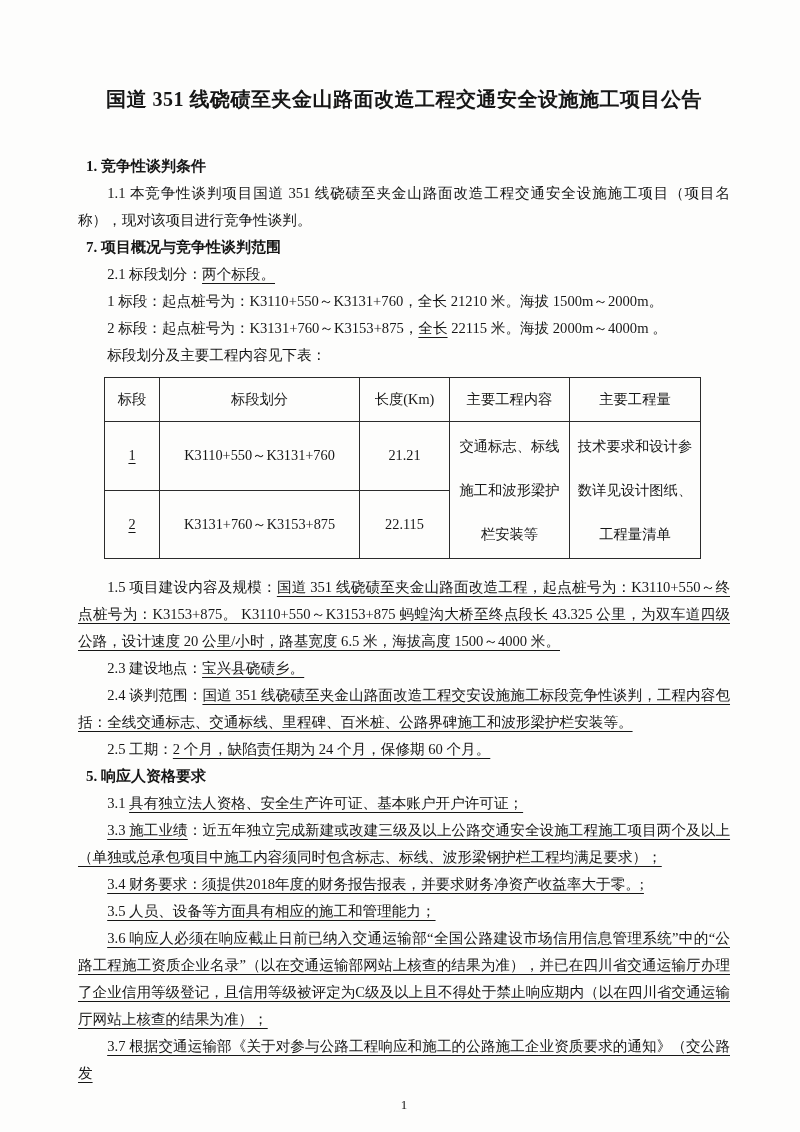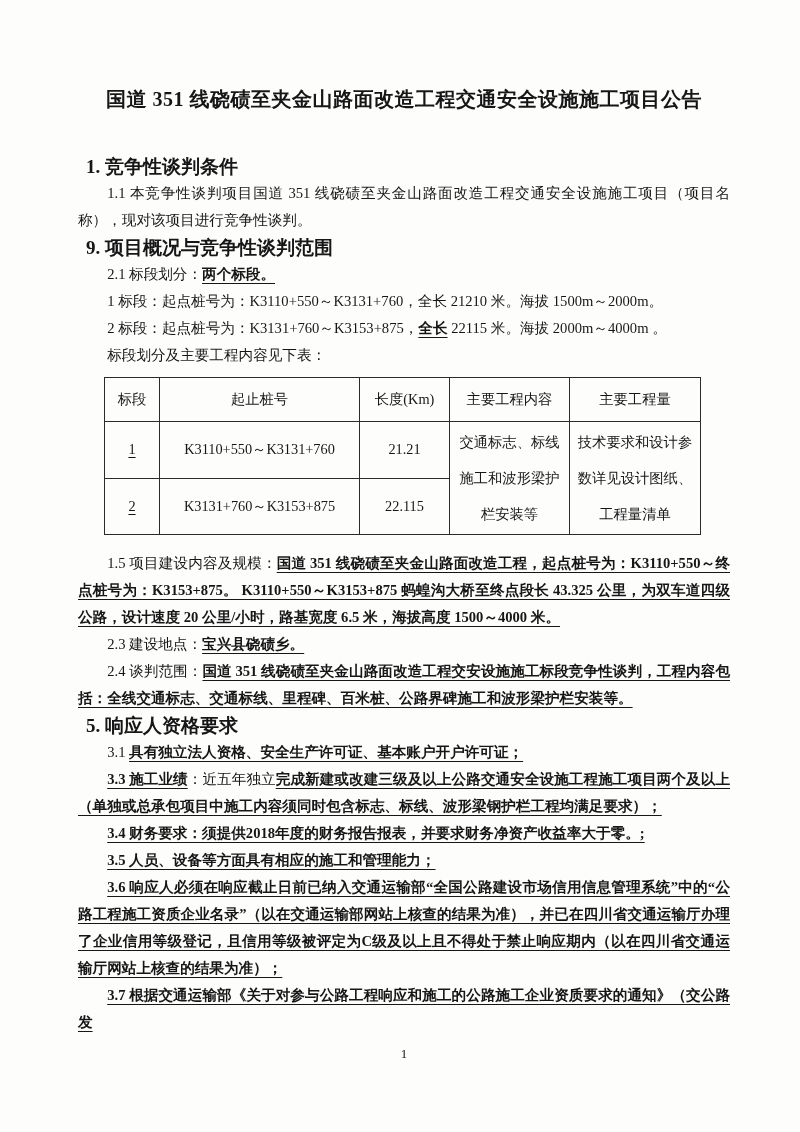--- a/index.html
+++ b/index.html
@@ -22,56 +22,55 @@
   .doc-title {
     margin: 0 0 40px 0;
     text-align: center;
     font-size: 20px;
     font-weight: bold;
     letter-spacing: 0.5px;
     line-height: 28px;
   }
   .heading {
     margin: 0 0 0 8px;
-    font-size: 19px;
+    font-size: 15px;
     font-weight: bold;
     line-height: 27px;
   }
   .para {
     margin: 0;
     font-size: 14.6px;
     line-height: 27px;
     text-align: justify;
     word-break: break-all;
   }
   .indent { text-indent: 2em; }
   .u {
     text-decoration: underline;
     text-underline-offset: 3.5px;
     text-decoration-thickness: 1px;
-    font-weight: bold;
   }
   table.bid-table {
     border-collapse: collapse;
     table-layout: fixed;
     width: 596px;
     margin: 8px 0 15px 26px;
   }
   .bid-table th, .bid-table td {
     border: 1.6px solid #2b2b2b;
     text-align: center;
     vertical-align: middle;
     font-size: 14.3px;
     font-weight: normal;
     padding: 2px 3px;
     box-sizing: border-box;
   }
   .bid-table th { height: 44px; }
   .bid-table td { height: 40px; }
-  .bid-table td.merged { line-height: 36px; }
+  .bid-table td.merged { line-height: 44px; }
   .col-no { width: 55px; }
   .col-range { width: 200px; }
   .col-len { width: 90px; }
   .col-content { width: 120px; }
   .col-qty { width: 131px; }
   .unum {
     text-decoration: underline;
     text-underline-offset: 3px;
   }
   .page-num {
@@ -84,42 +83,42 @@
 </head>
 <body>
 
 <div class="page">
 
   <h1 class="doc-title">国道 351 线硗碛至夹金山路面改造工程交通安全设施施工项目公告</h1>
 
   <h2 class="heading">1. 竞争性谈判条件</h2>
   <p class="para indent">1.1 本竞争性谈判项目国道 351 线硗碛至夹金山路面改造工程交通安全设施施工项目（项目名称），现对该项目进行竞争性谈判。</p>
 
-  <h2 class="heading">9. 项目概况与竞争性谈判范围</h2>
+  <h2 class="heading">7. 项目概况与竞争性谈判范围</h2>
 
   <p class="para indent"><span>2.1 标段划分：</span><span class="u">两个标段。</span></p>
 
   <p class="para indent">1 标段：起点桩号为：K3110+550～K3131+760，全长 21210 米。海拔 1500m～2000m。</p>
 
   <p class="para indent"><span>2 标段：起点桩号为：K3131+760～K3153+875，</span><span class="u">全长</span><span> 22115 米。海拔 2000m～4000m 。</span></p>
 
   <p class="para indent">标段划分及主要工程内容见下表：</p>
 
   <table class="bid-table">
     <colgroup>
       <col class="col-no">
         <col class="col-range">
         <col class="col-len">
         <col class="col-content">
         <col class="col-qty">
     </colgroup>
     <thead>
       <tr>
         <th>标段</th>
-        <th>起止桩号</th>
+        <th>标段划分</th>
         <th>长度(Km)</th>
         <th>主要工程内容</th>
         <th>主要工程量</th>
       </tr>
     </thead>
     <tbody>
       <tr>
         <td><span class="unum">1</span></td>
         <td>K3110+550～K3131+760</td>
         <td>21.21</td>
@@ -133,20 +132,21 @@
       </tr>
     </tbody>
   </table>
 
   <p class="para indent"><span>1.5 项目建设内容及规模：</span><span class="u">国道 351 线硗碛至夹金山路面改造工程，起点桩号为：K3110+550～终点桩号为：K3153+875。 K3110+550～K3153+875 蚂蝗沟大桥至终点段长 43.325 公里，为双车道四级公路，设计速度 20 公里/小时，路基宽度 6.5 米，海拔高度 1500～4000 米。</span></p>
 
   <p class="para indent"><span>2.3 建设地点：</span><span class="u">宝兴县硗碛乡。</span></p>
 
   <p class="para indent"><span>2.4 谈判范围：</span><span class="u">国道 351 线硗碛至夹金山路面改造工程交安设施施工标段竞争性谈判，工程内容包括：全线交通标志、交通标线、里程碑、百米桩、公路界碑施工和波形梁护栏安装等。</span></p>
 
+  <p class="para indent"><span>2.5 工期：</span><span class="u">2 个月，缺陷责任期为 24 个月，保修期 60 个月。</span></p>
 
   <h2 class="heading">5. 响应人资格要求</h2>
 
   <p class="para indent"><span>3.1 </span><span class="u">具有独立法人资格、安全生产许可证、基本账户开户许可证；</span></p>
 
 
   <p class="para indent"><span class="u">3.3 施工业绩</span><span>：近五年独立</span><span class="u">完成新建或改建三级及以上公路交通安全设施工程施工项目两个及以上（单独或总承包项目中施工内容须同时包含标志、标线、波形梁钢护栏工程均满足要求）；</span></p>
 
   <p class="para indent"><span class="u">3.4 财务要求：须提供2018年度的财务报告报表，并要求财务净资产收益率大于零。;</span></p>
 

